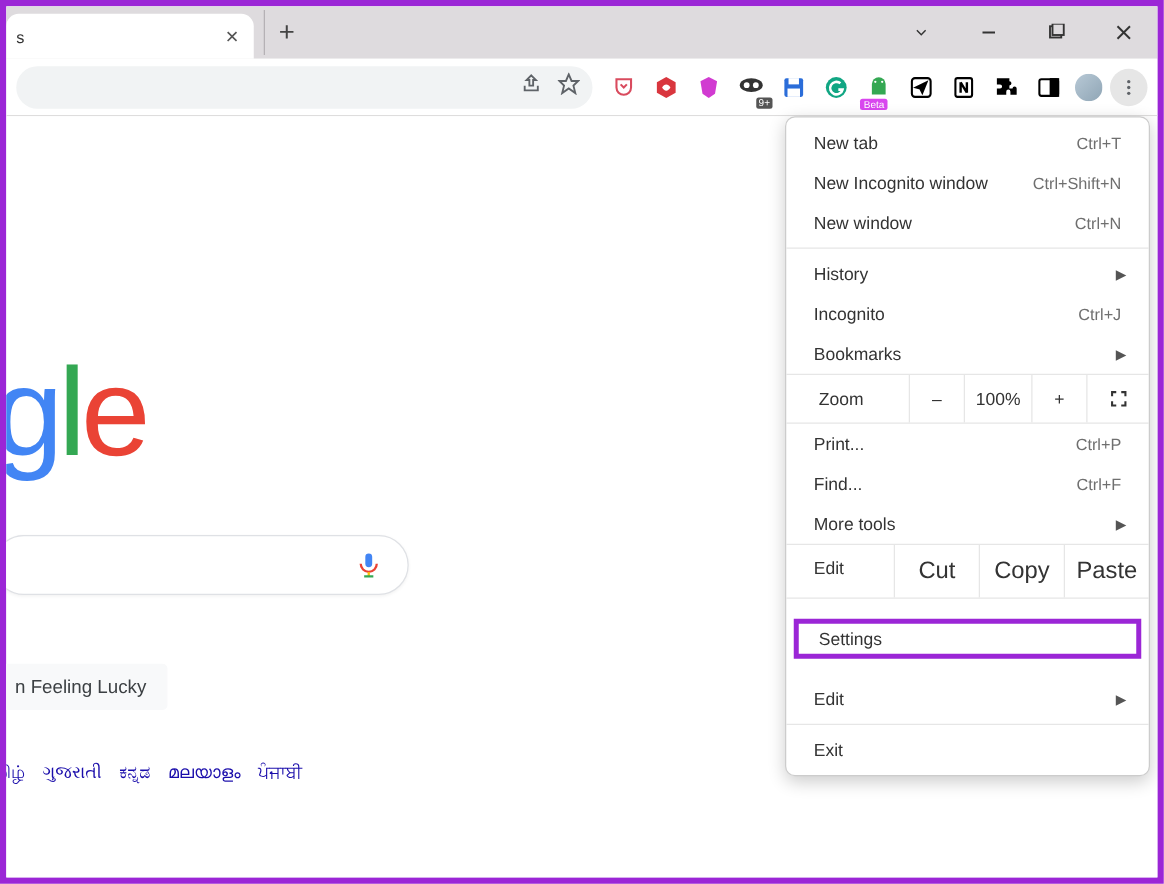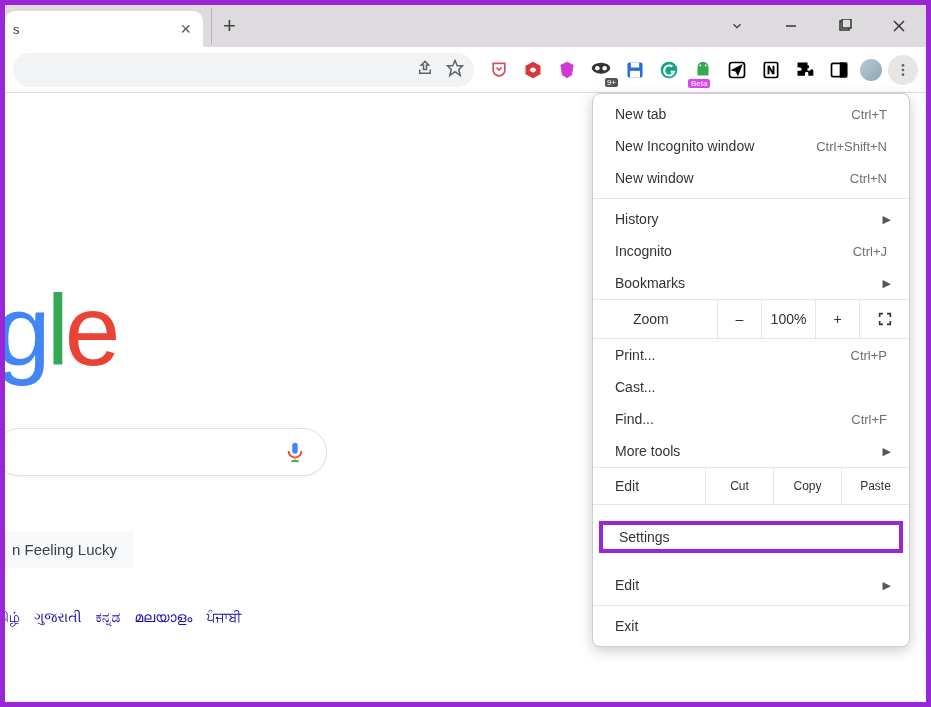--- a/index.html
+++ b/index.html
@@ -147,23 +147,23 @@
     position: absolute;
     left: -10px; top: 516px;
     font-size: 14px;
     color: #1a0dab;
     display: flex; gap: 14px;
   }
   .langs span { cursor: pointer; }
   
   .menu {
     position: absolute;
-    right: 16px;
+    right: 6px;
     top: 88px;
-    width: 318px;
+    width: 292px;
     background: #fff;
     border: 1px solid #ccc;
     border-radius: 8px;
     box-shadow: 0 4px 14px rgba(0,0,0,0.2);
     font-size: 14px;
     color: #333;
     padding: 4px 0;
   }
   .menu-item {
     display: flex; align-items: center;
@@ -173,40 +173,40 @@
   }
   .menu-label { flex: 1; }
   .menu-shortcut { color: #6f6f6f; font-size: 13px; }
   .menu-caret { position: absolute; right: 18px; color: #555; font-size: 11px; pointer-events:none; }
   .menu-sep { height: 1px; background: #e6e6e6; margin: 4px 0; }
   .zoom-row {
     display: flex; align-items: center;
     border-top: 1px solid #e6e6e6;
     border-bottom: 1px solid #e6e6e6;
   }
-  .zoom-row .zlabel { flex: 1; padding: 10px 40px; }
+  .zoom-row .zlabel { flex: 1; padding: 10px 26px; }
   .zoom-row .zbtn {
     width: 44px; height: 38px;
     border-left: 1px solid #e6e6e6;
     display: flex; align-items: center; justify-content: center;
     cursor: pointer;
     color: #333;
   }
   .zoom-row .zpct { width: 54px; }
   .zoom-row .zfs { width: 50px; }
   .edit-row {
     display: flex;
     border-top: 1px solid #e6e6e6;
     border-bottom: 1px solid #e6e6e6;
   }
   .edit-row .elabel { flex:1; padding: 10px 22px; }
   .edit-row .ebtn {
     width: 68px; border-left: 1px solid #e6e6e6;
     display: flex; align-items:center; justify-content:center;
-    cursor: pointer; font-size: 12px; color: #333;
+    cursor: pointer; font-size: 19px; color: #333;
     padding: 10px 0;
   }
   .settings-highlight {
     border: 4px solid #9B26D6;
     margin: 16px 6px;
     padding: 4px 16px !important;
   }
 </style>
 </head>
 <body>
@@ -396,23 +396,20 @@
       <svg width="16" height="16" viewBox="0 0 24 24" fill="none" stroke="#333" stroke-width="2.5">
           <path d="M4 9V4h5M20 9V4h-5M4 15v5h5M20 15v5h-5"></path>
         </svg>
     </span>
   </div>
   <div class="menu-item">
     <span class="menu-label">Print...</span>
     <span class="menu-shortcut">Ctrl+P</span>
   </div>
   <div class="menu-item">
-    <span class="menu-label">Cast...</span>
-  </div>
-  <div class="menu-item">
     <span class="menu-label">Find...</span>
     <span class="menu-shortcut">Ctrl+F</span>
   </div>
   <div class="menu-item">
     <span class="menu-label">More tools</span>
     <span class="menu-caret">▶</span>
   </div>
   <div class="edit-row">
     <span class="elabel">Edit</span>
     <span class="ebtn">Cut</span>

